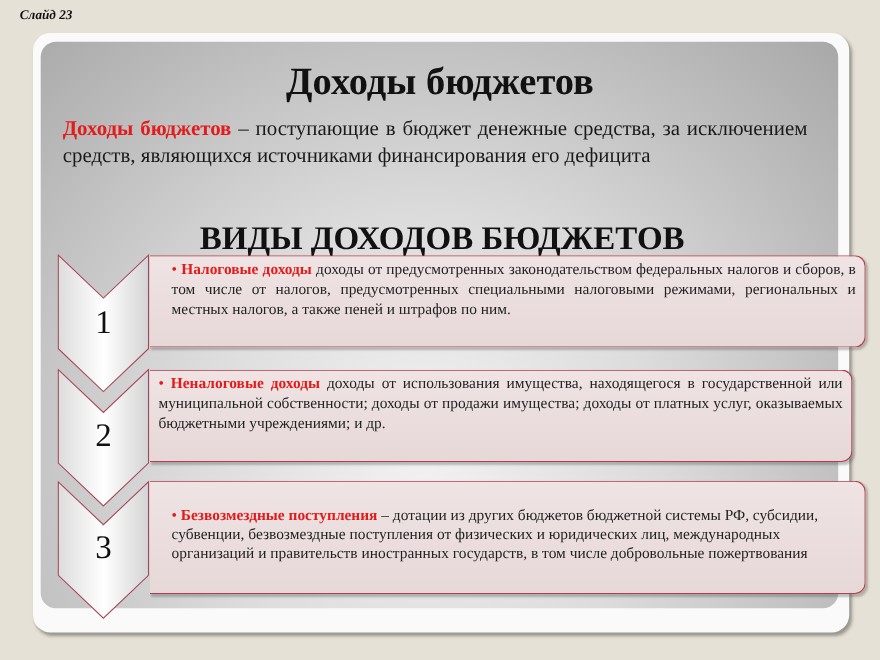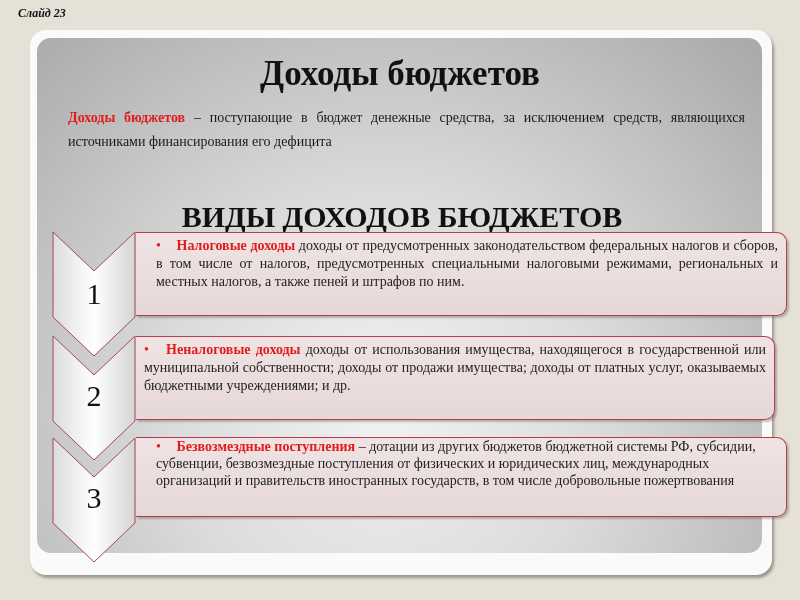--- a/index.html
+++ b/index.html
@@ -2,31 +2,31 @@
 <html><head>
 <meta charset="utf-8">
 <style>
   html,body{margin:0;padding:0;}
   body{width:800px;height:600px;background:#e6e1d7;position:relative;overflow:hidden;font-family:"Liberation Serif","DejaVu Serif",serif;}
   .slide-label{position:absolute;left:18px;top:6px;font-size:12px;font-weight:bold;font-style:italic;color:#111;}
   .frame{position:absolute;left:30px;top:30px;width:742px;height:545px;background:#fafafa;border-radius:16px;box-shadow:2px 3px 3px rgba(90,90,80,.55);}
   .panel{position:absolute;left:7px;top:8px;width:725px;height:515px;border-radius:14px;
     background:radial-gradient(ellipse at 48% 72%, #f2f2f2 0%, #dcdcdc 40%, #b9b9b9 80%, #a8a8a8 100%);}
   .title{position:absolute;left:0;right:0;top:54px;text-align:center;font-size:35px;font-weight:bold;color:#111;}
-  .definition{position:absolute;left:68px;width:677px;top:106px;font-size:14px;line-height:24px;text-align:justify;color:#1a1a1a;}
+  .definition{position:absolute;left:57px;width:677px;top:106px;font-size:19px;line-height:24px;text-align:justify;color:#1a1a1a;}
   .definition .term{color:#e31b1b;font-weight:bold;}
   .subtitle{position:absolute;left:0;right:0;top:200px;text-align:center;font-size:30px;font-weight:bold;color:#111;padding-left:4px;}
   .chevron{position:absolute;left:52px;width:84px;height:128px;}
   .chevron svg{position:absolute;left:0;top:0;}
   .chevron .num{position:absolute;left:0;width:84px;text-align:center;font-size:30px;color:#111;}
   .card{position:absolute;left:136px;width:622px;background:linear-gradient(#efe3e3,#e7d8d8);border:1px solid #b53c50;border-left:none;
     border-radius:0 10px 10px 0;box-shadow:2px 2px 2px rgba(80,80,80,.35);}
   .card p{margin:0;font-size:14px;line-height:18px;color:#222;text-align:justify;}
   .card .bullet{color:#e31b1b;}
-  .card .term{color:#e31b1b;font-weight:bold;margin-left:12px;}
+  .card .term{color:#e31b1b;font-weight:bold;}
 </style>
 </head>
 <body>
 
 <div class="slide-label">Слайд 23</div>
 
 <div class="frame">
   <div class="panel"></div>
 </div>
 
@@ -62,15 +62,15 @@
 <div class="card" style="top:336px;height:78px;padding:4px 8px 0 8px;">
   <p><span class="bullet">•</span> <span class="term">Неналоговые доходы</span><span>   доходы от использования имущества, находящегося в государственной или муниципальной собственности; доходы от продажи имущества; доходы от платных услуг, оказываемых бюджетными учреждениями; и др.</span></p>
 </div>
 
 <div class="chevron" style="top:437px;">
   <svg width="84" height="128" viewBox="0 0 84 128">
     <polygon points="1,1 42,40 83,1 83,86 42,125 1,86" fill="url(#cg)" stroke="#a8485a" stroke-width="1"></polygon>
   </svg>
   <div class="num" style="top:44px;">3</div>
 </div>
-<div class="card" style="top:437px;height:78px;padding:0 8px 0 20px;">
+<div class="card" style="top:437px;height:78px;padding:23px 8px 0 20px;">
   <p style="text-align:left;line-height:17px;"><span class="bullet">•</span> <span class="term">Безвозмездные поступления</span><span> – дотации из других бюджетов бюджетной системы РФ, субсидии, субвенции, безвозмездные поступления от физических и юридических лиц, международных организаций и правительств иностранных государств, в том числе добровольные пожертвования</span></p>
 </div>
 
 </body></html>

